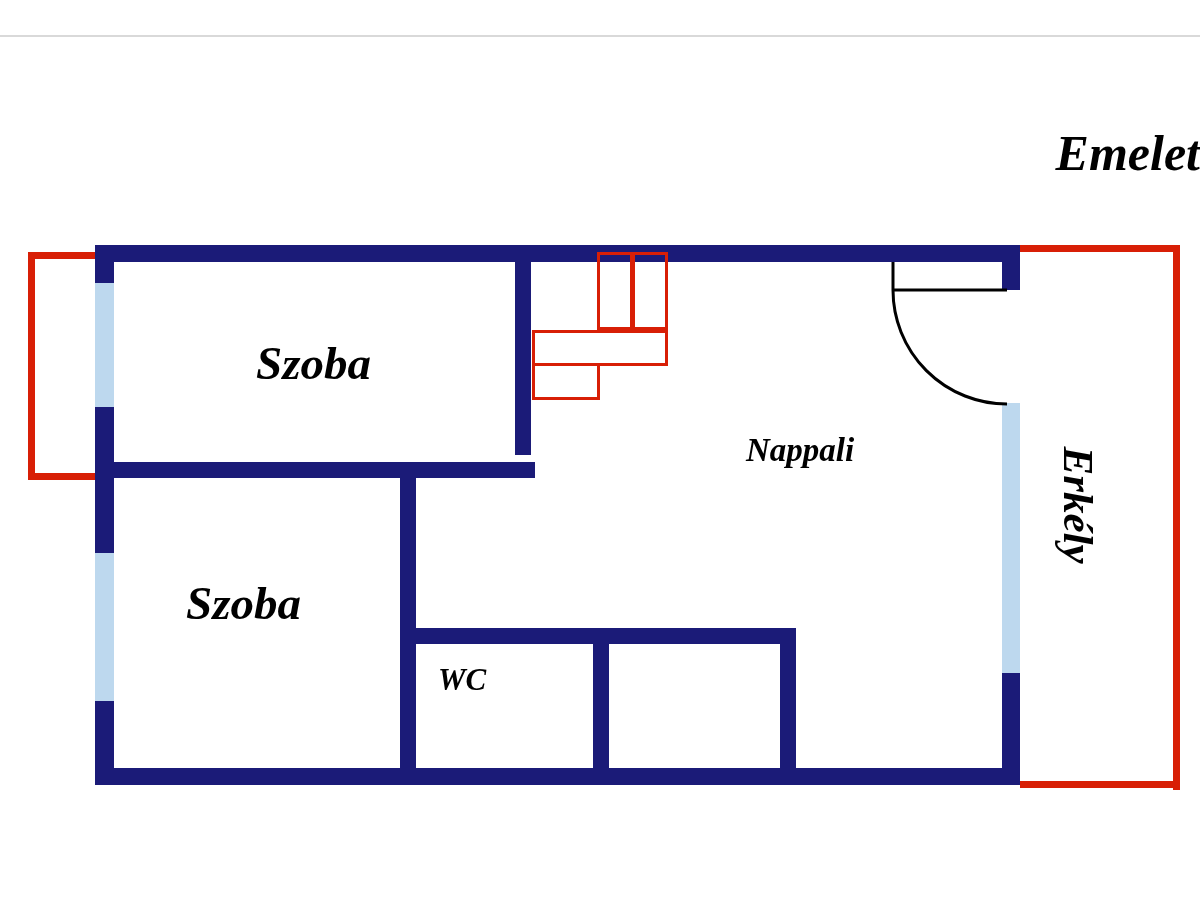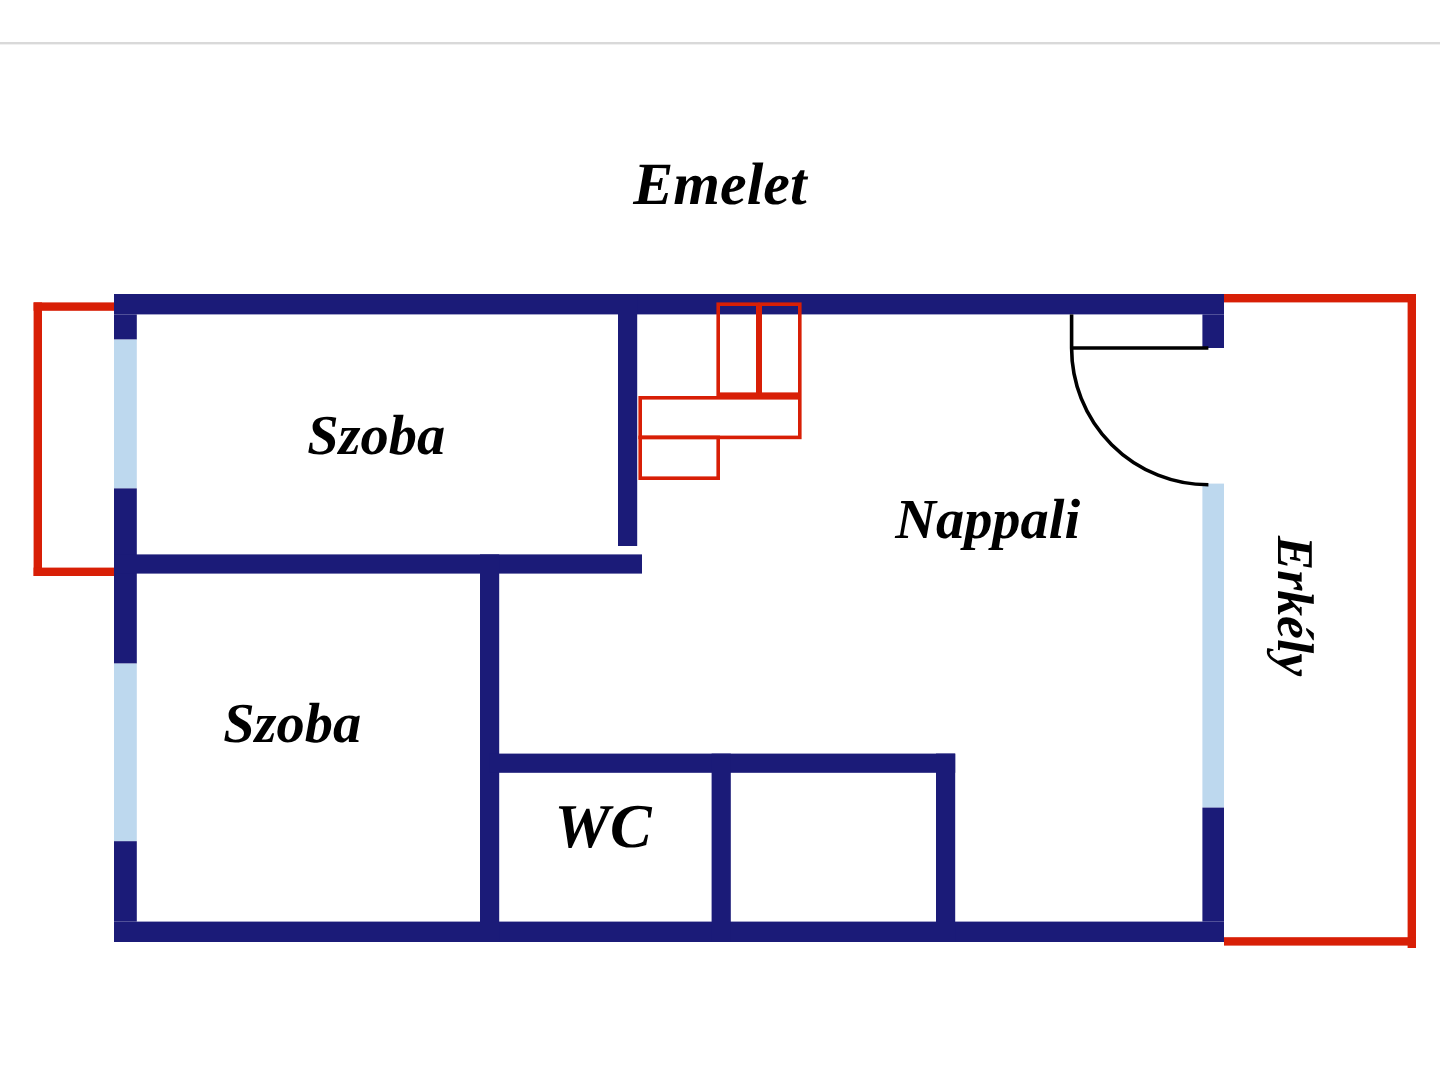--- a/index.html
+++ b/index.html
@@ -32,31 +32,31 @@
     font-weight: bold;
     font-style: italic;
     white-space: nowrap;
     line-height: 1;
   }
   .title {
     position: absolute;
     left: 0; top: 128px;
     width: 1200px;
     margin: 0;
-    text-align: center;
+    text-align: right;
     color: var(--text, #000);
     font-weight: bold;
     font-style: italic;
     font-size: 50px;
     line-height: 1;
   }
   .label-szoba1 { left: 256px; top: 340px; font-size: 47px; }
   .label-szoba2 { left: 186px; top: 580px; font-size: 47px; }
-  .label-nappali { left: 746px; top: 410px; font-size: 47px; }
-  .label-wc { left: 462px; top: 664px; font-size: 52px; }
+  .label-nappali { left: 746px; top: 434px; font-size: 33px; }
+  .label-wc { left: 438px; top: 664px; font-size: 31px; }
   .label-furdo { left: 612px; top: 700px; font-size: 43px; }
   .label-erkely {
     left: 968px; top: 473px;
     width: 220px; height: 64px;
     line-height: 64px;
     text-align: center;
     font-size: 43px;
     transform: rotate(90deg);
   }
   .door-svg { position: absolute; left: 880px; top: 255px; }

